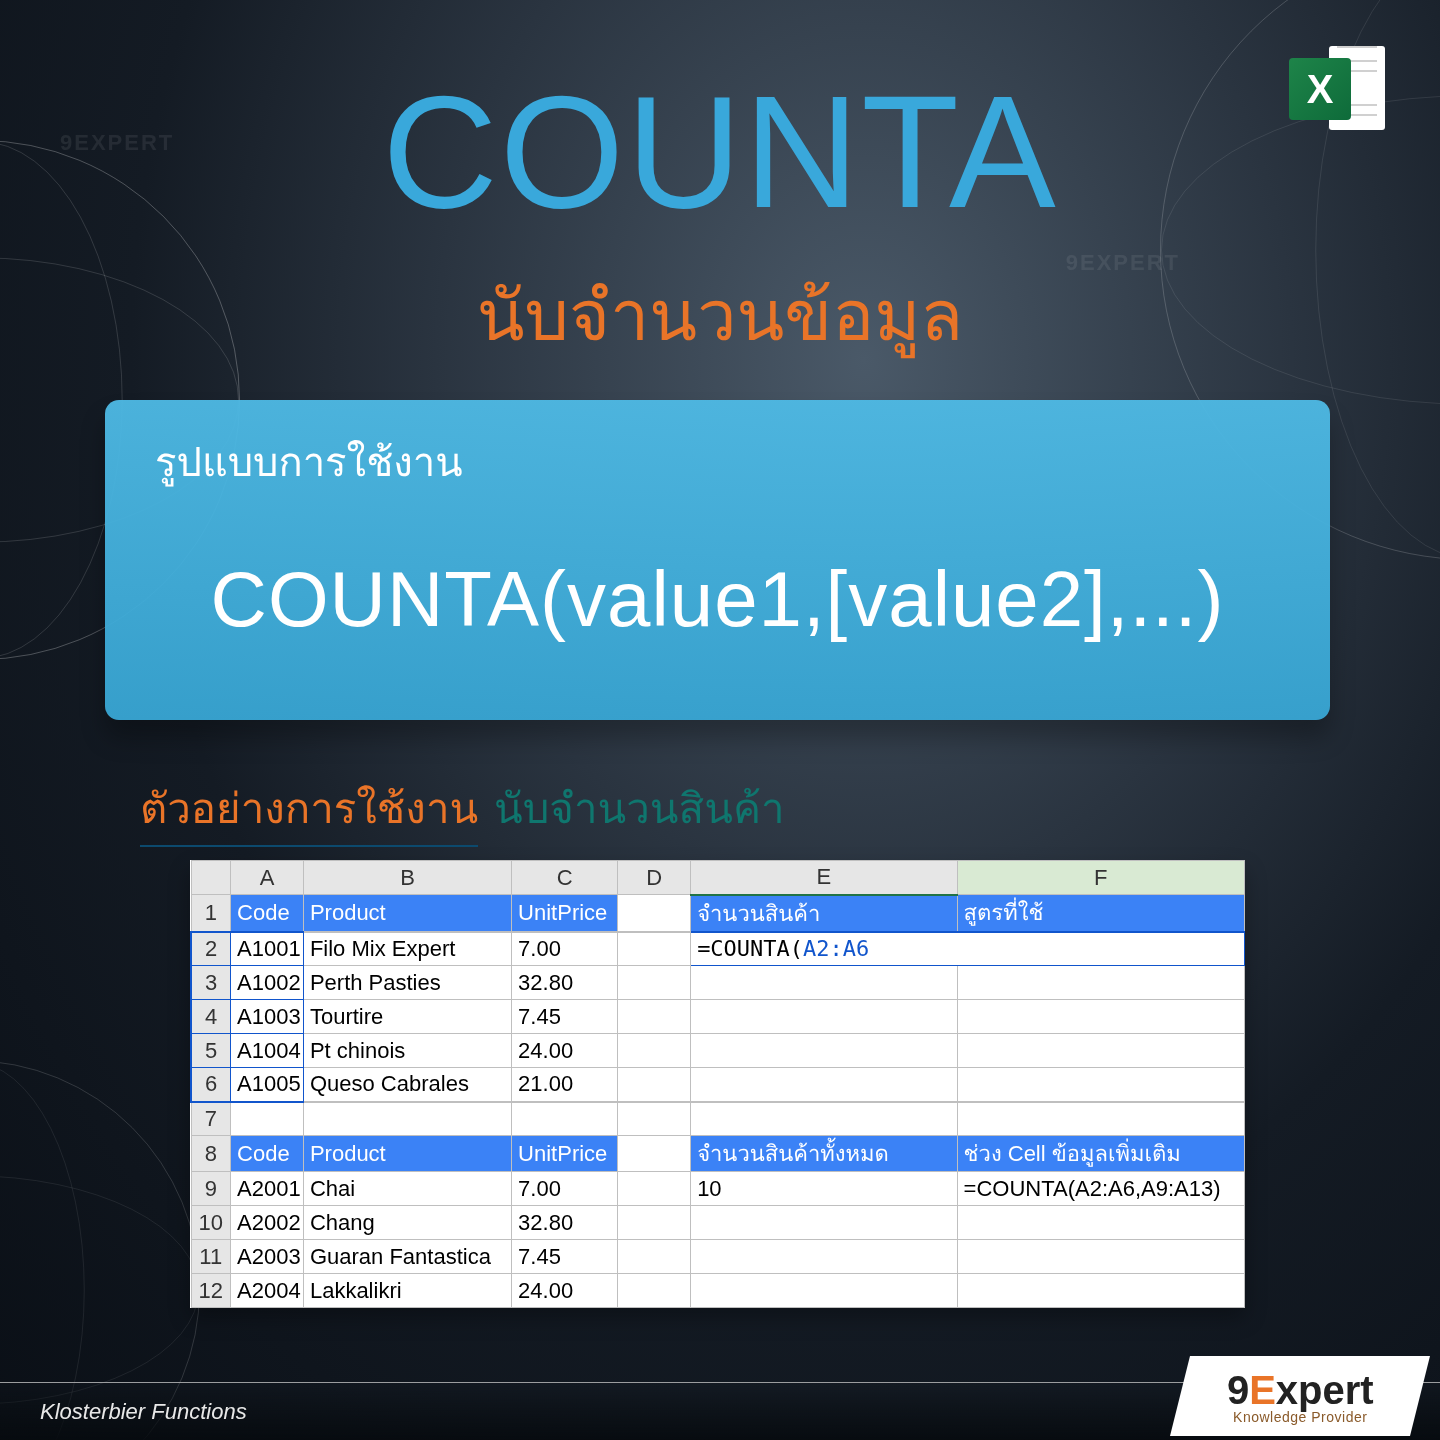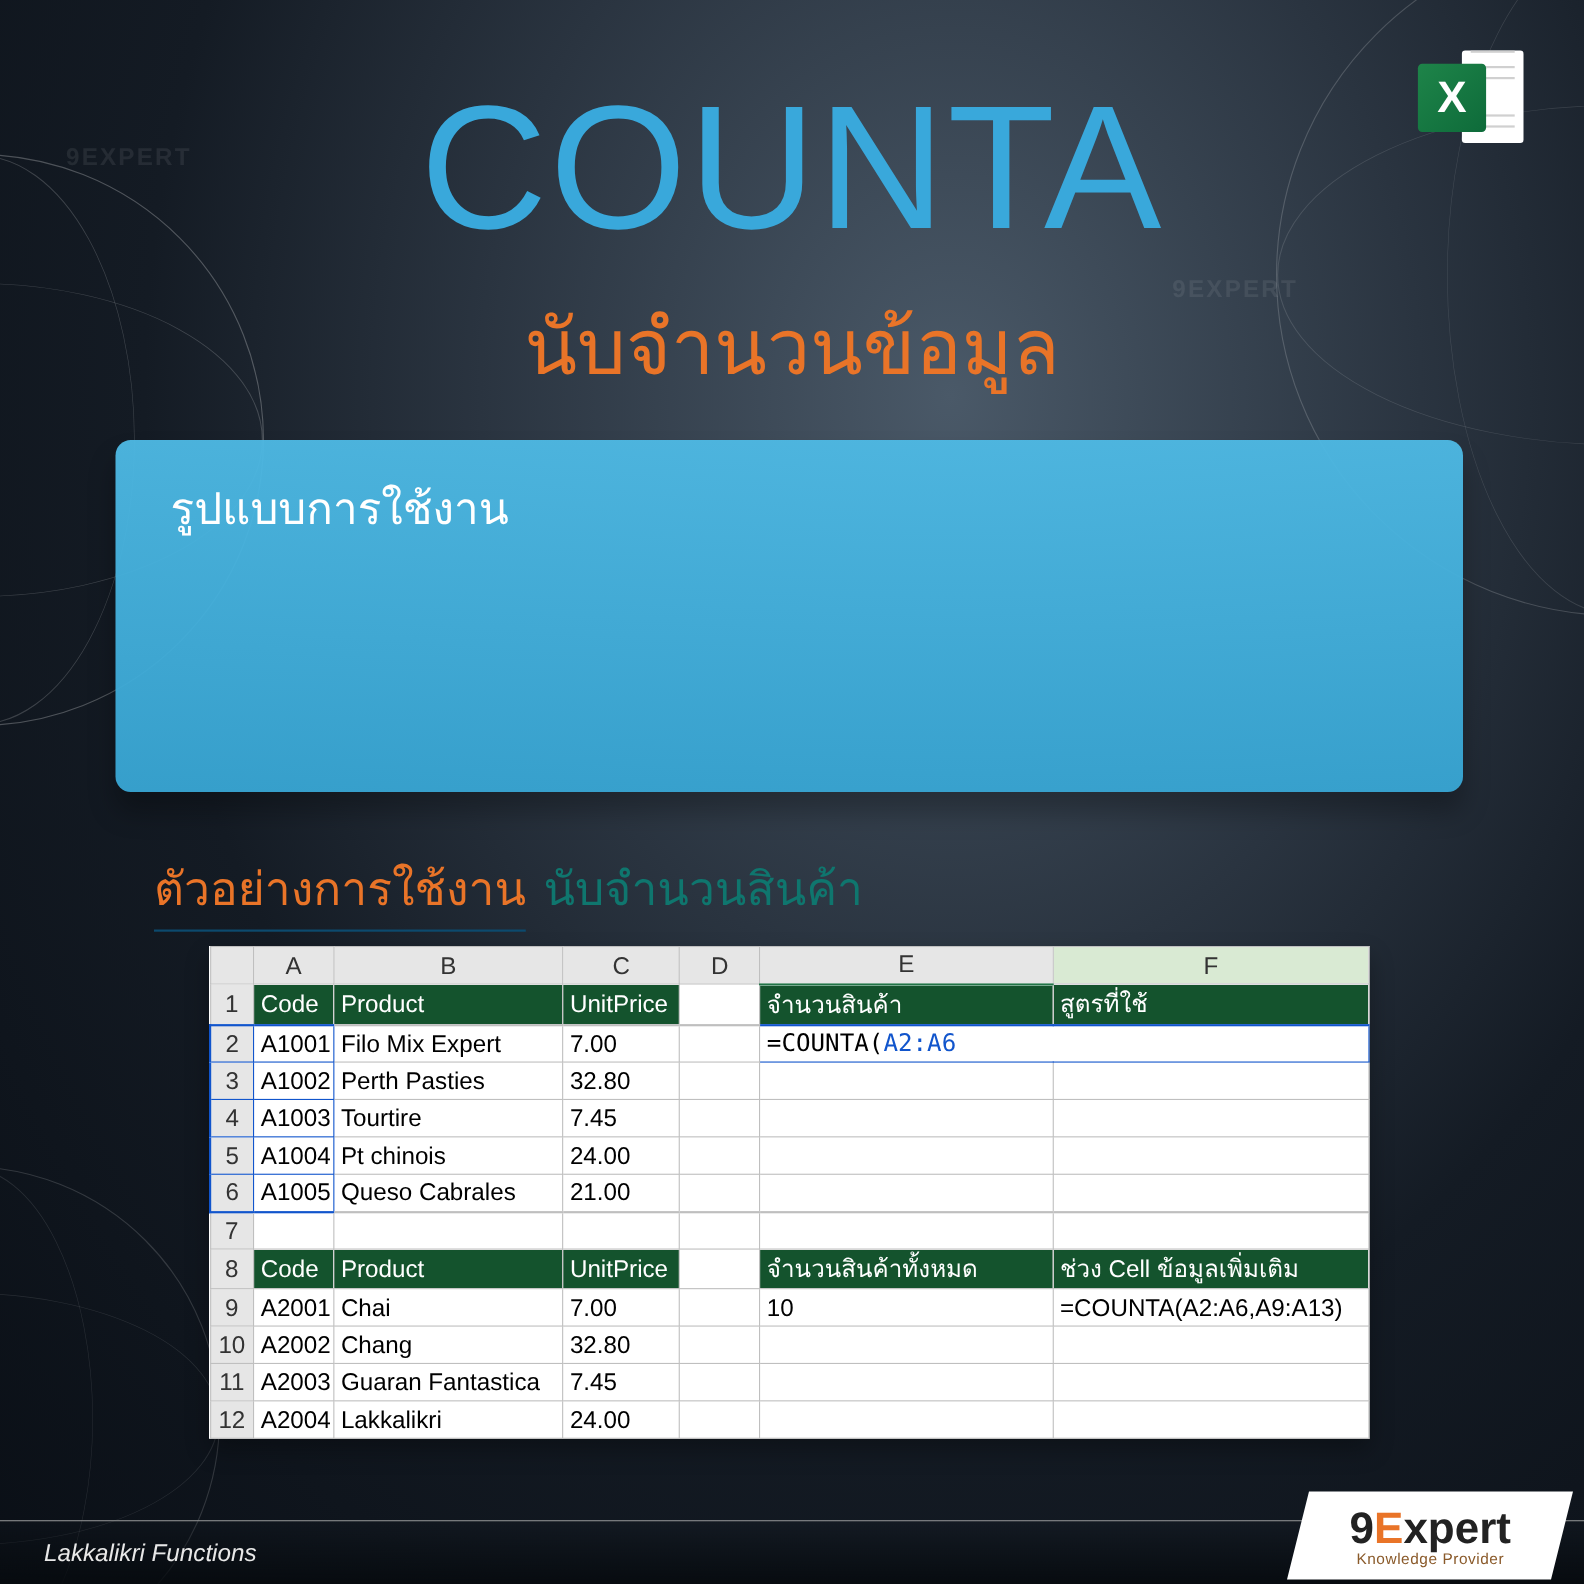--- a/index.html
+++ b/index.html
@@ -87,21 +87,21 @@
   .sheet td, .sheet th {
     border:1px solid #bfbfbf; height:34px; padding:0 6px; white-space:nowrap; overflow:hidden;
     font-weight:400; text-align:left; vertical-align:middle;
   }
   .sheet thead th {
     background:#e6e6e6; text-align:center; font-weight:400; color:#333;
   }
   .sheet .rowhdr { background:#e6e6e6; text-align:center; width:34px; color:#333;}
   col.cA{width:70px;} col.cB{width:200px;} col.cC{width:102px;} col.cD{width:70px;}
   col.cE{width:256px;} col.cF{width:276px;}
-  .hdrcell { background:#14532d; color:#fff; font-weight:700; text-align:center;}
+  .hdrcell { background:#3b82f6; color:#fff; font-weight:700; text-align:center;}
   .num { text-align:right;}
   .sel-col { background:#d9ead3 !important;} 
   .sel-row { background:#d0d0d0;}            
   .sheet thead th.selE { border-bottom:2px solid #217346;}
   .formula-cell {
     border:2px solid #217346 !important; position:relative; font-family:Consolas,monospace;
   }
   .formula-cell .ref { color:#1155cc;text-align:right;}
   .marquee td { border:1px solid #1155cc !important; }
   .marquee td:first-of-type { border-left:2px solid #1155cc !important;}
@@ -141,20 +141,21 @@
 <div class="excel-icon">
   <div class="book"></div>
   <div class="tile">X</div>
 </div>
 
 <div class="title">COUNTA</div>
 <div class="subtitle">นับจำนวนข้อมูล</div>
 
 <div class="card">
   <div class="label">รูปแบบการใช้งาน</div>
+  <div class="formula">COUNTA(value1,[value2],...)</div>
 </div>
 
 <div class="ex-label">ตัวอย่างการใช้งาน</div>
 <div class="ex-desc">นับจำนวนสินค้า</div>
 
 <div class="sheet">
 <table>
   <colgroup>
     <col style="width:38px">
         <col class="cA">
@@ -285,20 +286,20 @@
       <td class="num">24.00</td>
       <td></td>
           <td></td>
           <td></td>
     </tr>
   </tbody>
 </table>
 </div>
 
 <div class="footer">
-  <span class="mid" style="margin-right:280px">Lakkalikri Functions</span>
+  <span class="mid" style="margin-right:280px">Klosterbier Functions</span>
 </div>
 <div class="brand">
   <div>
     <div class="b1"><span style="color:#222">9</span><span>E</span><span style="color:#222">xpert</span></div>
     <div class="b2">Knowledge Provider</div>
   </div>
 </div>
 
 </body></html>

